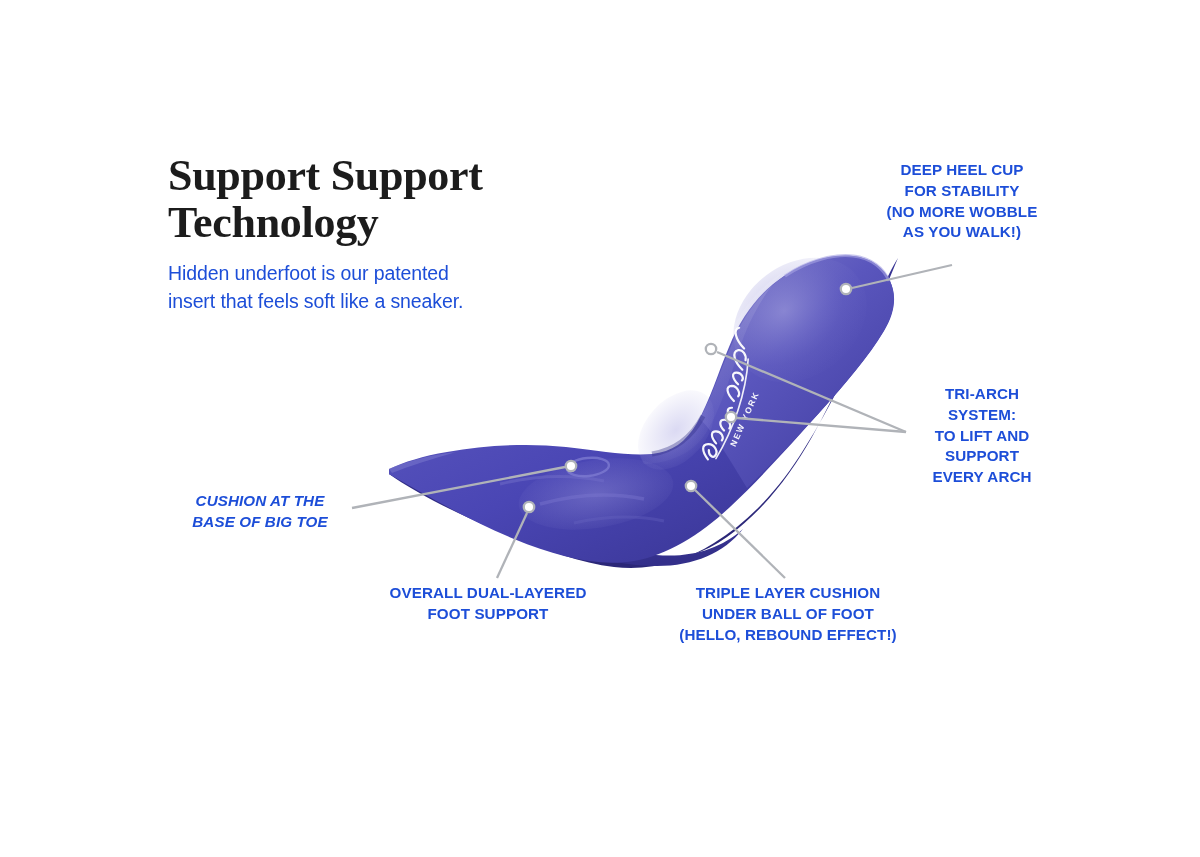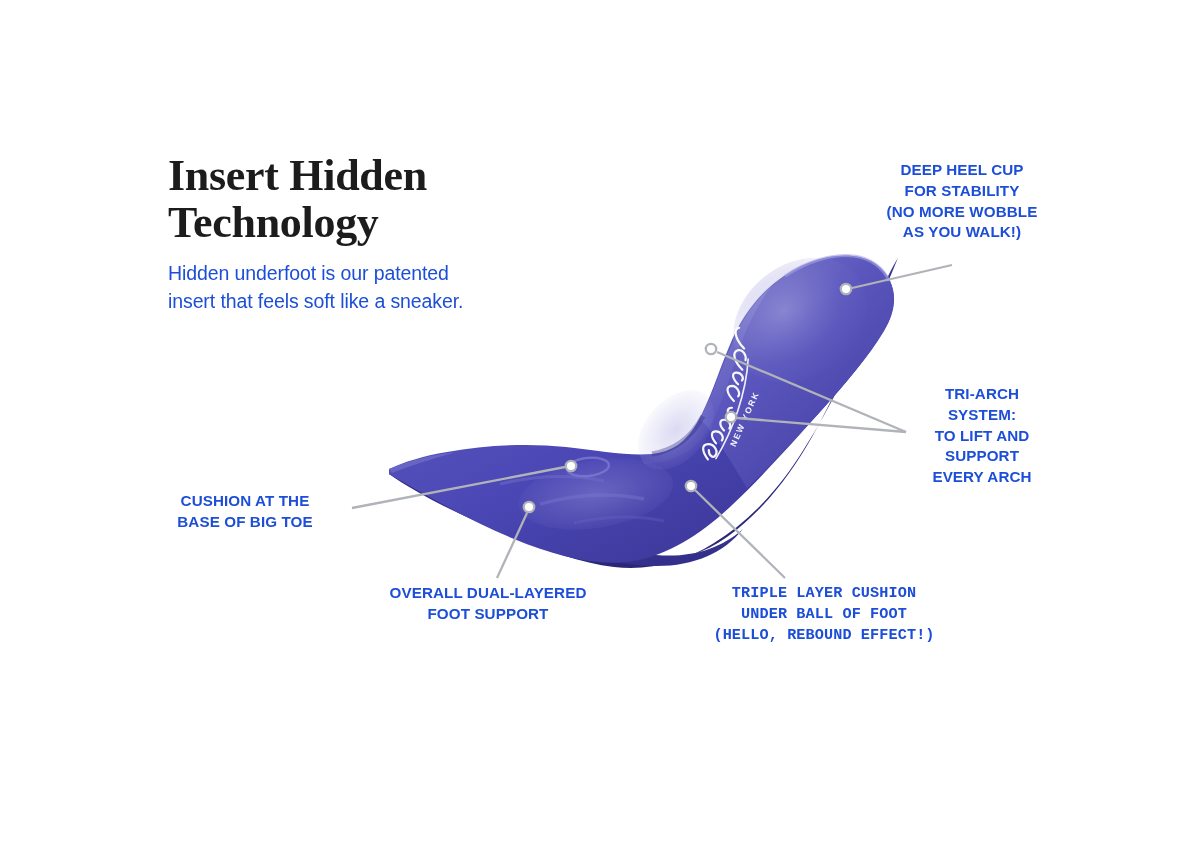--- a/index.html
+++ b/index.html
@@ -52,23 +52,23 @@
     font-size: 15.2px;
     line-height: 1.37;
     letter-spacing: 0.1px;
     color: #1d4ed8;
     white-space: pre-line;
   }
   .callout.align-center { text-align: center; }
 
   #callout-heel-cup  { left: 872px; top: 160px;  width: 180px; }
   #callout-tri-arch  { left: 912px; top: 384px;  width: 140px; }
-  #callout-big-toe   { left: 161px; top: 491px;  width: 168px; }
+  #callout-big-toe   { left: 176px; top: 491px;  width: 168px; font-style: italic; }
   #callout-foam      { left: 368px; top: 583px;  width: 240px; }
-  #callout-triple    { left: 696px; top: 583px;  width: 256px; font-family: Liberation Mono, monospace; }
+  #callout-triple    { left: 660px; top: 583px;  width: 256px; }
 
   
   #artwork {
     position: absolute;
     left: 0;
     top: 0;
     width: 1200px;
     height: 857px;
   }
 </style>
@@ -252,21 +252,21 @@
 
       <path d="M 527 513 L 497 578"></path>
       <circle cx="529" cy="507" r="5.2" fill="#ffffff"></circle>
 
       <path d="M 695 490 L 785 578"></path>
       <circle cx="691" cy="486" r="5.2" fill="#ffffff"></circle>
     </g>
   </svg>
 
   <div id="heading-block">
-    <h1 id="page-title">Insert Hidden
+    <h1 id="page-title">Support Support
 Technology</h1>
     <p id="page-subtitle">Hidden underfoot is our patented
 insert that feels soft like a sneaker.</p>
   </div>
 
   <div class="callout align-center" id="callout-heel-cup">DEEP HEEL CUP
 FOR STABILITY
 (NO MORE WOBBLE
 AS YOU WALK!)</div>
 

